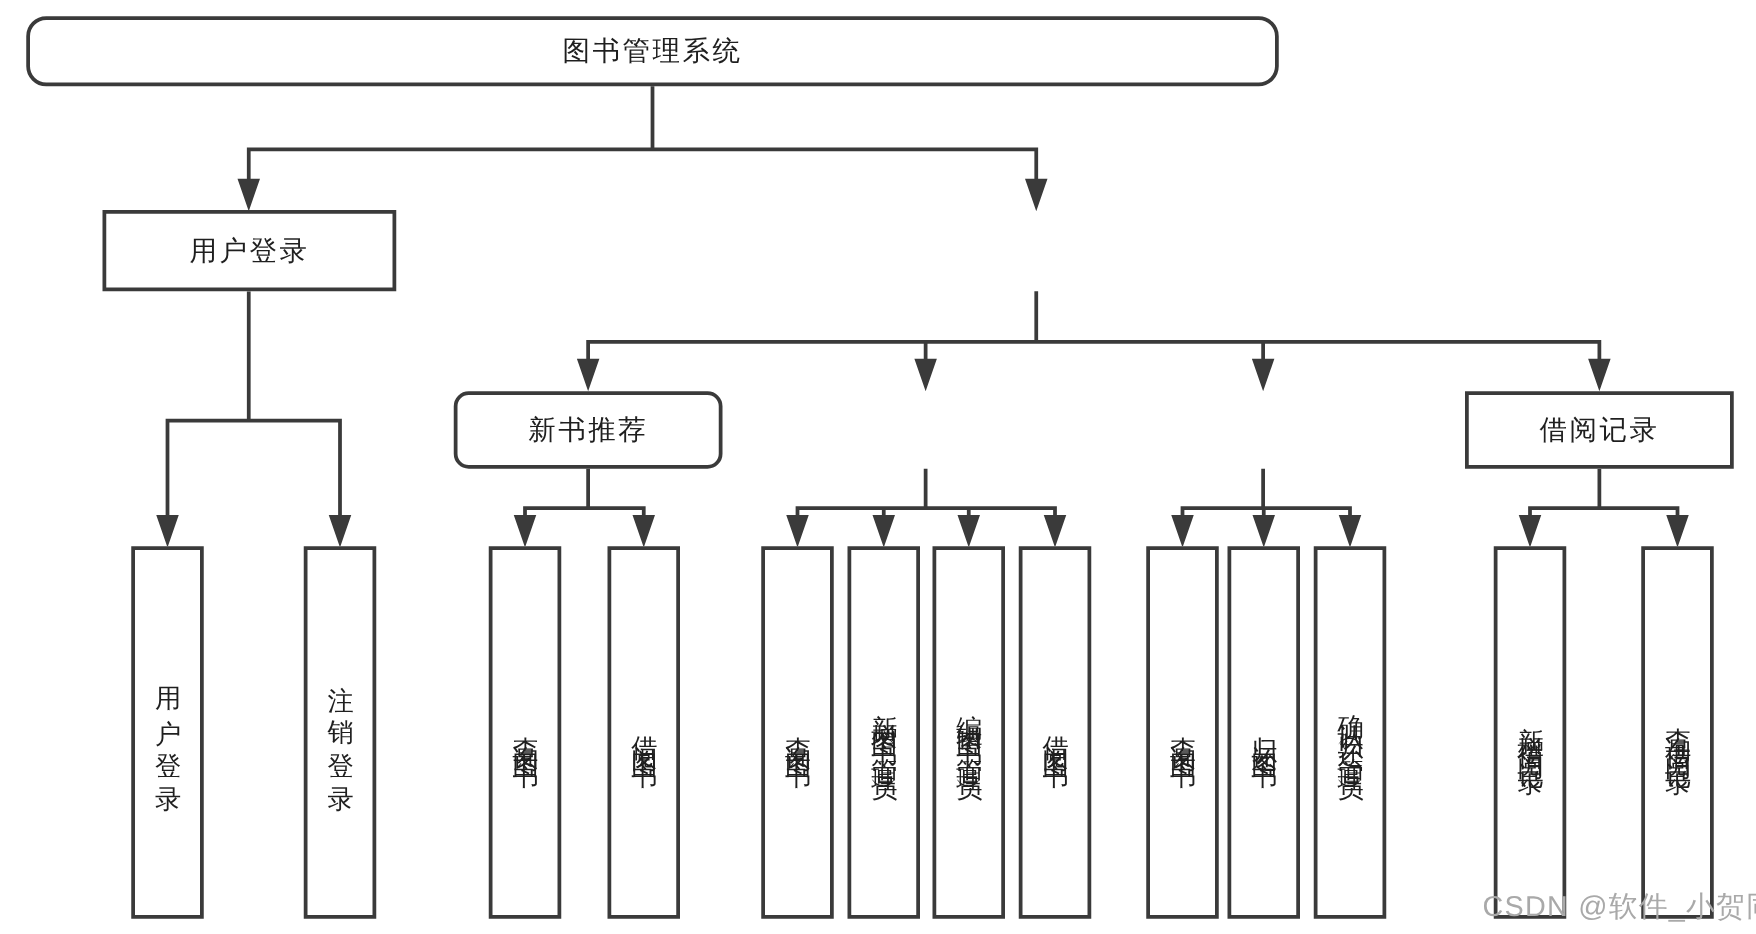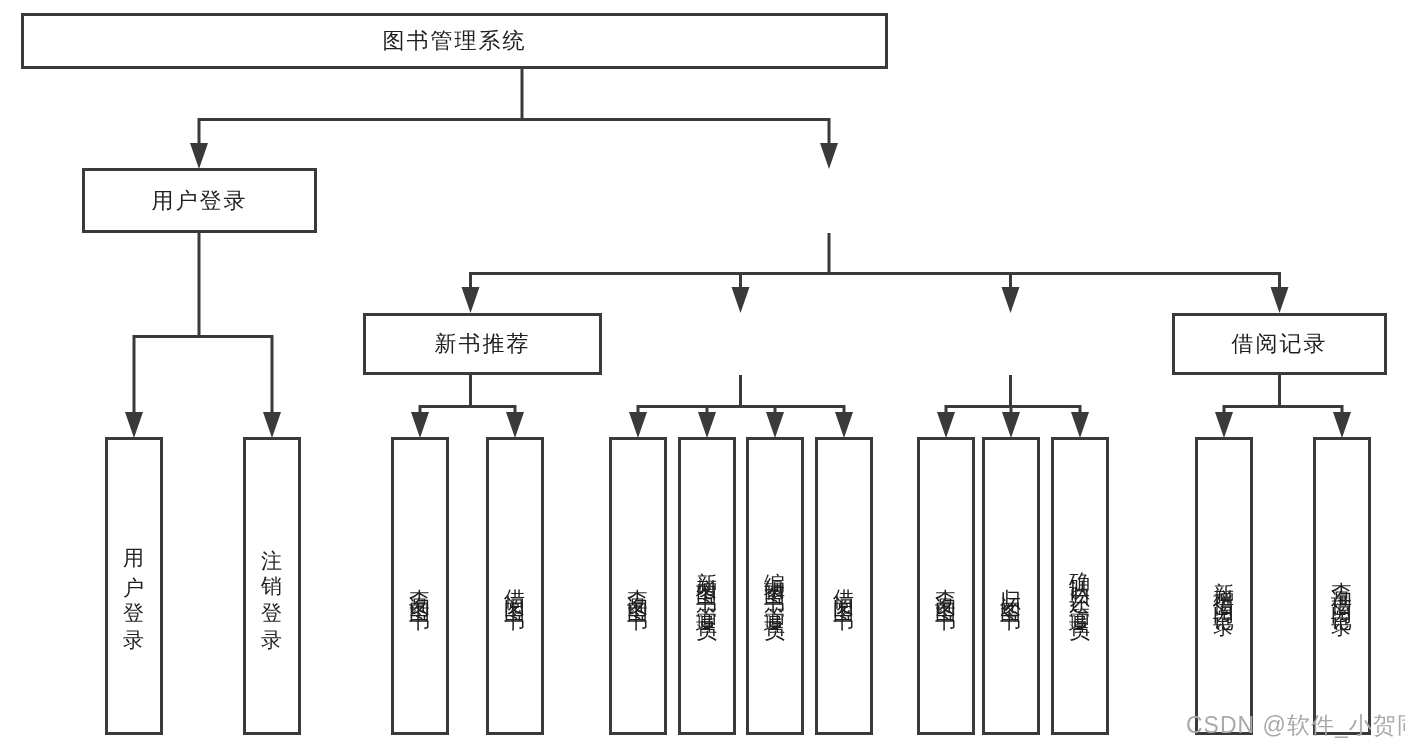--- a/index.html
+++ b/index.html
@@ -96,25 +96,25 @@
          M698 412 H716 L707 438 Z
          M766 412 H784 L775 438 Z
          M835 412 H853 L844 438 Z
          M937 412 H955 L946 438 Z
          M1002 412 H1020 L1011 438 Z
          M1071 412 H1089 L1080 438 Z
          M1215 412 H1233 L1224 438 Z
          M1333 412 H1351 L1342 438 Z"></path>
   </svg>
 
-  <div class="hbox" style="left:21px; top:13px; width:867px; height:56px;">图书管理系统</div>
+  <div class="hbox" style="left:21px; top:13px; width:1002px; height:56px;border-radius:16px;">图书管理系统</div>
 
   <div class="hbox" style="left:82px; top:168px; width:235px; height:65px;">用户登录</div>
 
-  <div class="hbox" style="left:363px; top:313px; width:239px; height:62px;">新书推荐</div>
+  <div class="hbox" style="left:363px; top:313px; width:215px; height:62px;border-radius:12px;">新书推荐</div>
   <div class="hbox" style="left:1172px; top:313px; width:215px; height:62px;">借阅记录</div>
 
   <div class="vbox wide" style="left:105px;">用户登录</div>
   <div class="vbox wide" style="left:243px;">注销登录</div>
 
   <div class="vbox" style="left:391px;">查询图书</div>
   <div class="vbox" style="left:486px;">借阅图书</div>
 
   <div class="vbox" style="left:609px;">查询图书</div>
   <div class="vbox" style="left:678px;">新增图书（管理员）</div>

